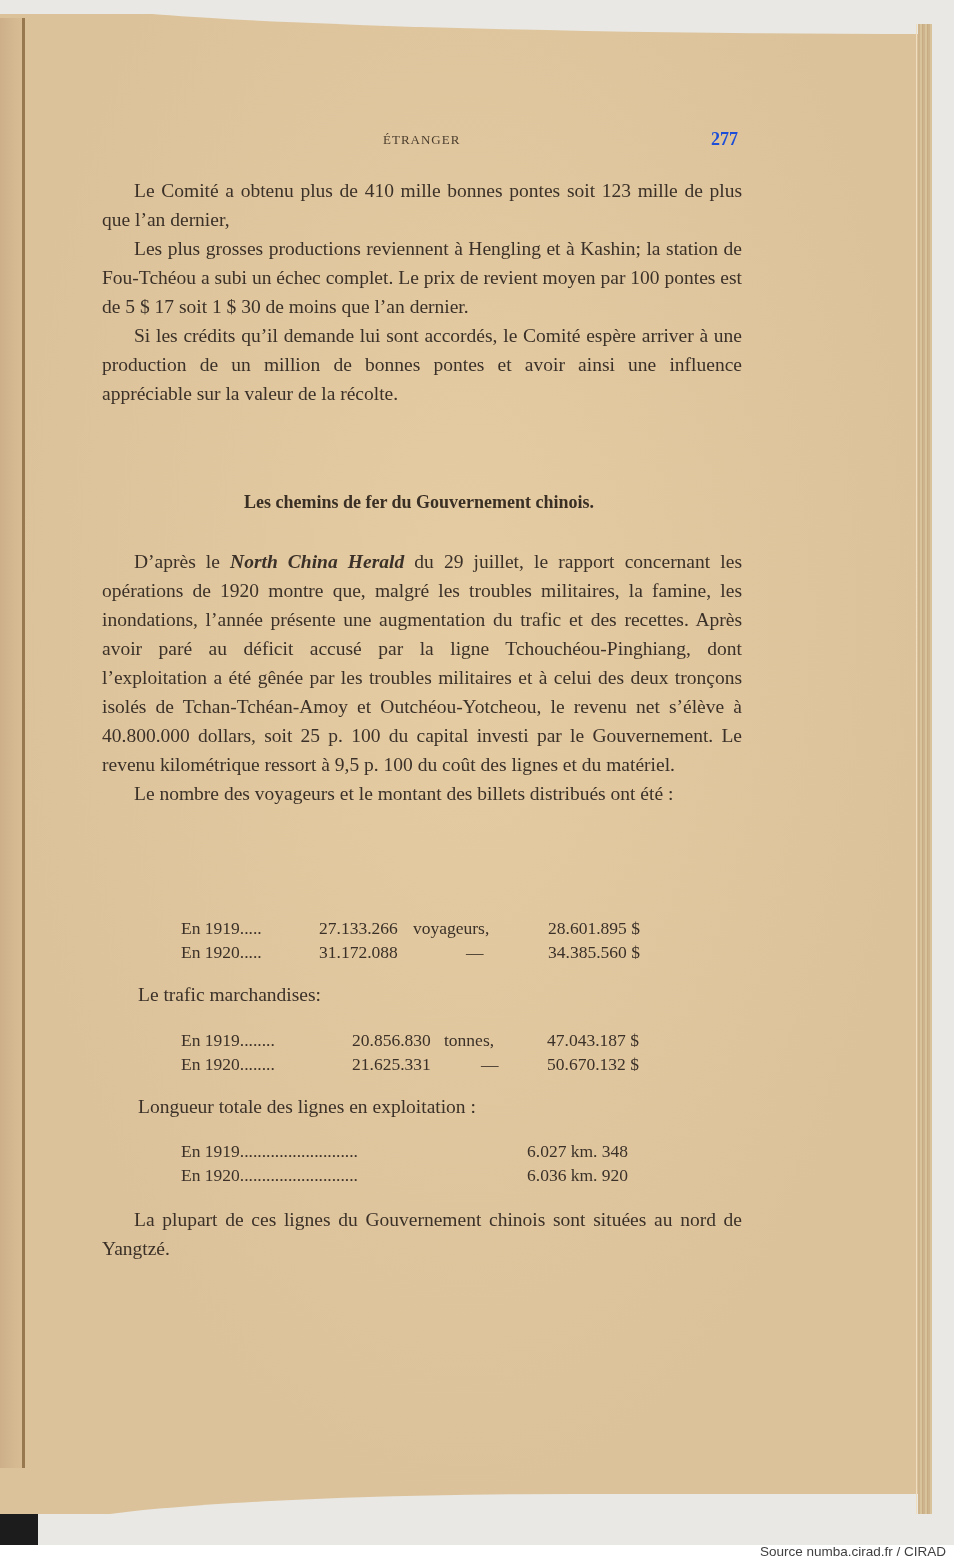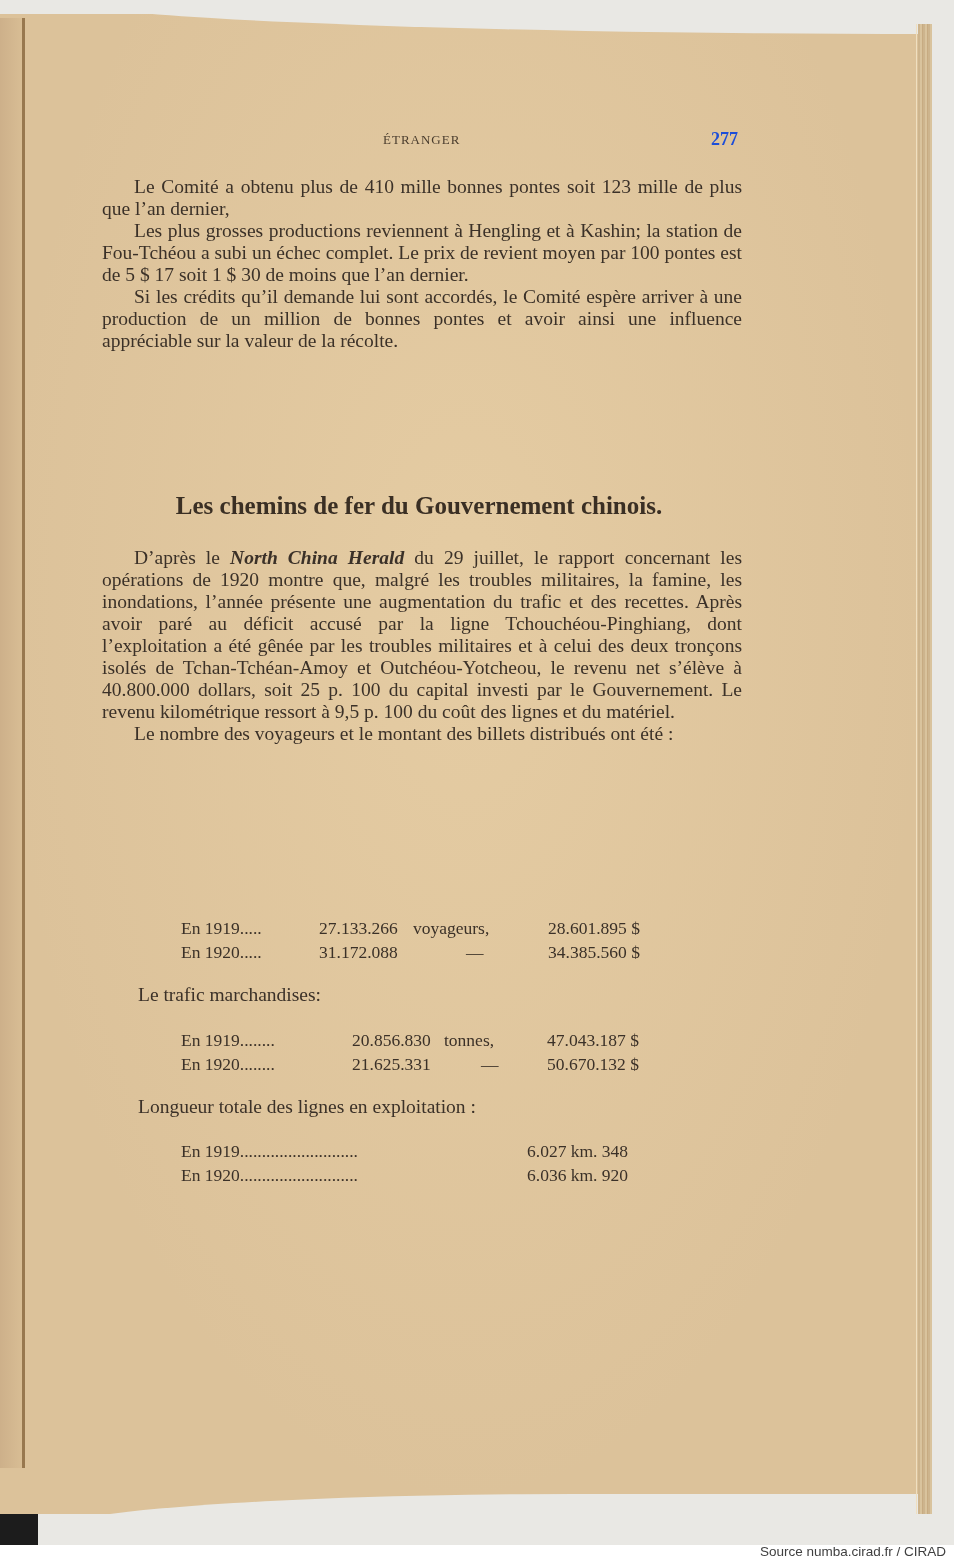--- a/index.html
+++ b/index.html
@@ -60,27 +60,27 @@
     position: absolute; left: 383px; top: 0;
     font-size: 13px; letter-spacing: 1px; color: #4a3d2e;
   }
   .page-number {
     position: absolute; left: 711px; top: -3px;
     font-size: 18px; font-weight: bold; color: #1d4ed8;
   }
 
   .text-block {
     position: absolute; left: 102px; width: 640px;
-    font-size: 19.5px; line-height: 22px; color: #3b3128;
+    font-size: 19.5px; line-height: 29px; color: #3b3128;
     text-align: justify;
   }
   .para { margin: 0; text-indent: 32px; }
   .section-title {
     position: absolute; left: 0; width: 954px; top: 492px;
-    text-align: center; font-weight: bold; font-size: 25px; color: #3a2f24;
+    text-align: center; font-weight: bold; font-size: 18px; color: #3a2f24;
     padding-left: 0px;
   }
   .section-title span { position: relative; left: -58px; }
   .it { font-style: italic; font-weight: bold; }
 
   .label {
     position: absolute; left: 138px; font-size: 19.5px; color: #3b3128;
   }
   .table {
     position: absolute; left: 181px; font-size: 17.5px; color: #3b3128;
@@ -168,15 +168,16 @@
     <span class="cell" style="left:0">En 1919...........................</span>
     <span class="cell" style="left:346px">6.027 km. 348</span>
   </div>
   <div class="row">
     <span class="cell" style="left:0">En 1920...........................</span>
     <span class="cell" style="left:346px">6.036 km. 920</span>
   </div>
 </div>
 
 <div class="text-block" style="top:1205px;">
+  <p class="para">La plupart de ces lignes du Gouvernement chinois sont situées au nord de Yangtzé.</p>
 </div>
 
 <div class="source-credit">Source numba.cirad.fr / CIRAD</div>
 
 </body></html>

